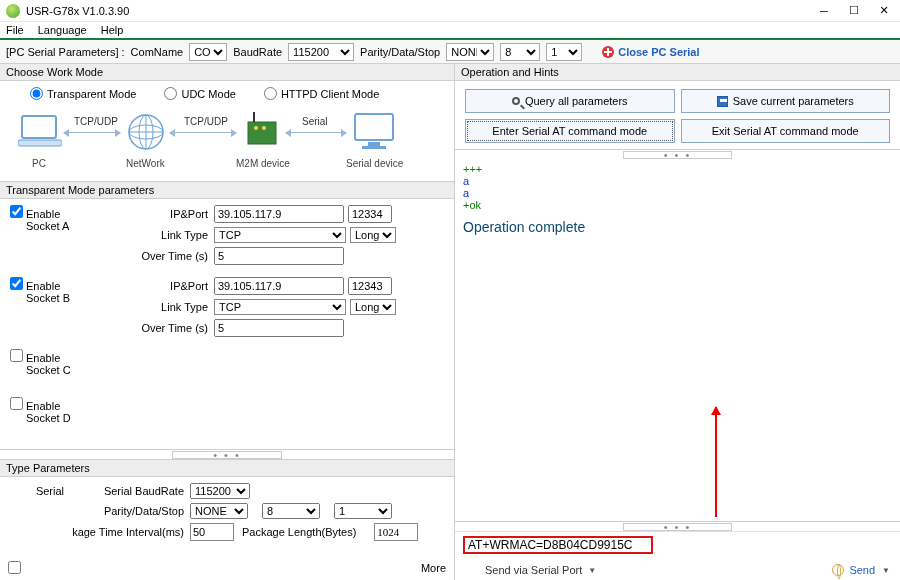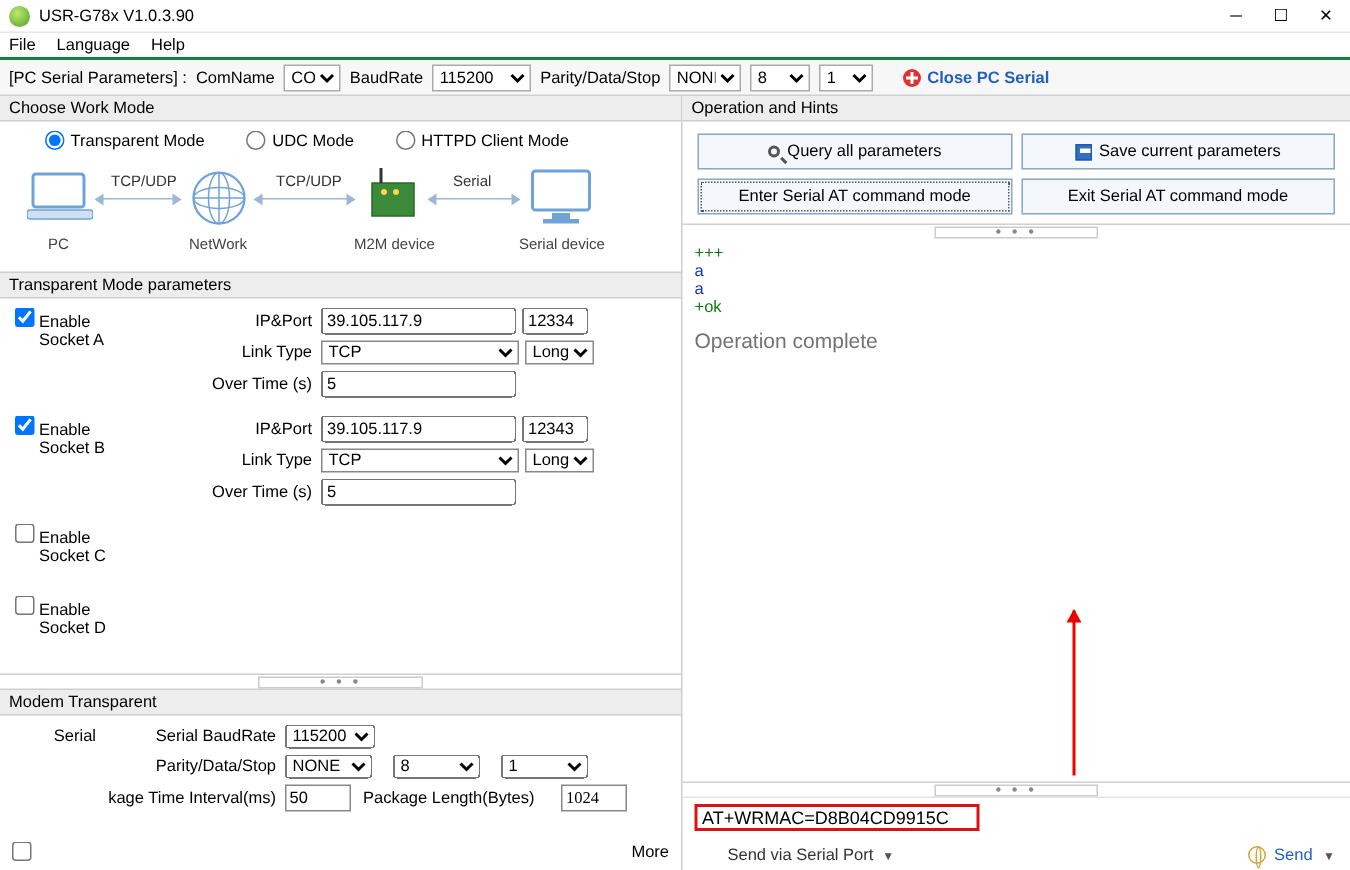--- a/index.html
+++ b/index.html
@@ -75,21 +75,21 @@
   .btn { height:24px; border:1px solid #8aa7c7; background:#f4f8fc; display:flex; align-items:center; justify-content:center; gap:5px; }
   .btn.selected { outline:1px dotted #555; outline-offset:-3px; }
   .btn .ic { width:12px;height:12px; }
   .ic.search{border:2px solid #555;border-radius:50%;width:8px;height:8px;position:relative;}
   .ic.search::after{content:"";position:absolute;width:5px;height:2px;background:#555;left:6px;top:7px;transform:rotate(45deg);}
   .ic.disk{width:11px;height:11px;border:1px solid #2358a8;background:#2f6fc4;position:relative;}
   .ic.disk::after{content:"";position:absolute;left:2px;top:2px;width:7px;height:3px;background:#fff;}
 
   .log { flex:1; padding:4px 8px; overflow:auto; position:relative; font-size:12px;}
   .log .g{color:#0b7a0b;} .log .b{color:#1030c0;}
-  .log .oc{font-size:14px; color:#737373; margin-top:8px;}
+  .log .oc{font-size:14px; color:#0c4a6e; margin-top:8px;}
   .redarrow{position:absolute; left:260px; bottom:4px; width:2px; height:110px; background:#e00;}
   .redarrow::before{content:"";position:absolute;left:-4px;top:-1px;border-left:5px solid transparent;border-right:5px solid transparent;border-bottom:9px solid #e00;}
 
   .cmdrow { padding:4px 8px; border-top:1px solid #e2e2e2; }
   .cmdinput { width:190px; height:18px; border:2px solid #d11; color:#000; padding:0 3px; font-size:12px;}
   .sendrow { display:flex; align-items:center; padding:6px 10px 4px 10px; justify-content:space-between; }
   .sendvia { display:flex; align-items:center; gap:4px; color:#333;margin-left:20px;}
   .sendbtn { display:flex; align-items:center; gap:5px; color:#2060c0;}
   .globe{width:12px;height:12px;border:1.5px solid #d4a43a;border-radius:50%;position:relative;}
   .globe::before{content:"";position:absolute;left:4px;top:-1px;width:2px;height:13px;border:1px solid #d4a43a;border-radius:50%;}
@@ -253,21 +253,21 @@
           <span style="margin-left:16px">Socket D</span>
         </div>
       </div>
     </div>
 
     <div class="thinbar">
         <span class="grip">• • •</span>
       </div>
 
     <div class="modem">
-      <div class="grouphdr">Modem Transparent</div>
+      <div class="grouphdr">Type Parameters</div>
       <div class="modembody">
         <div class="mrow">
           <span class="ml">Serial</span>
           <span class="ml2">Serial BaudRate</span>
           <select style="width:60px"><option>115200</option></select>
         </div>
         <div class="mrow">
           <span class="ml"></span>
           <span class="ml2">Parity/Data/Stop</span>
           <select style="width:58px"><option>NONE</option></select>

